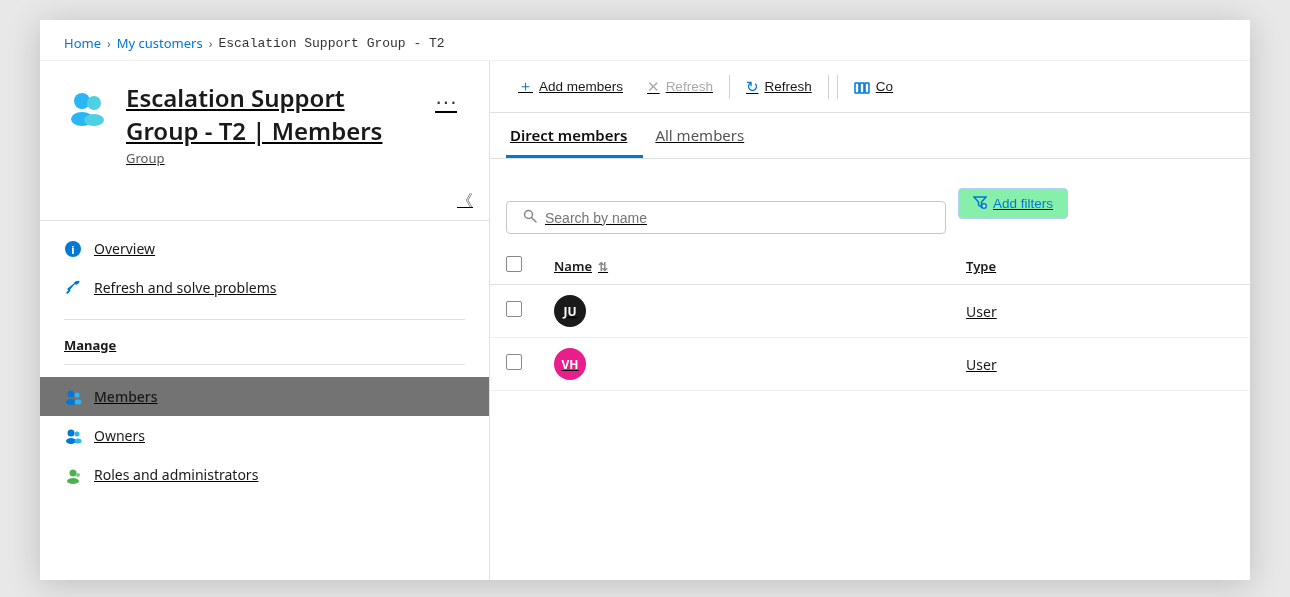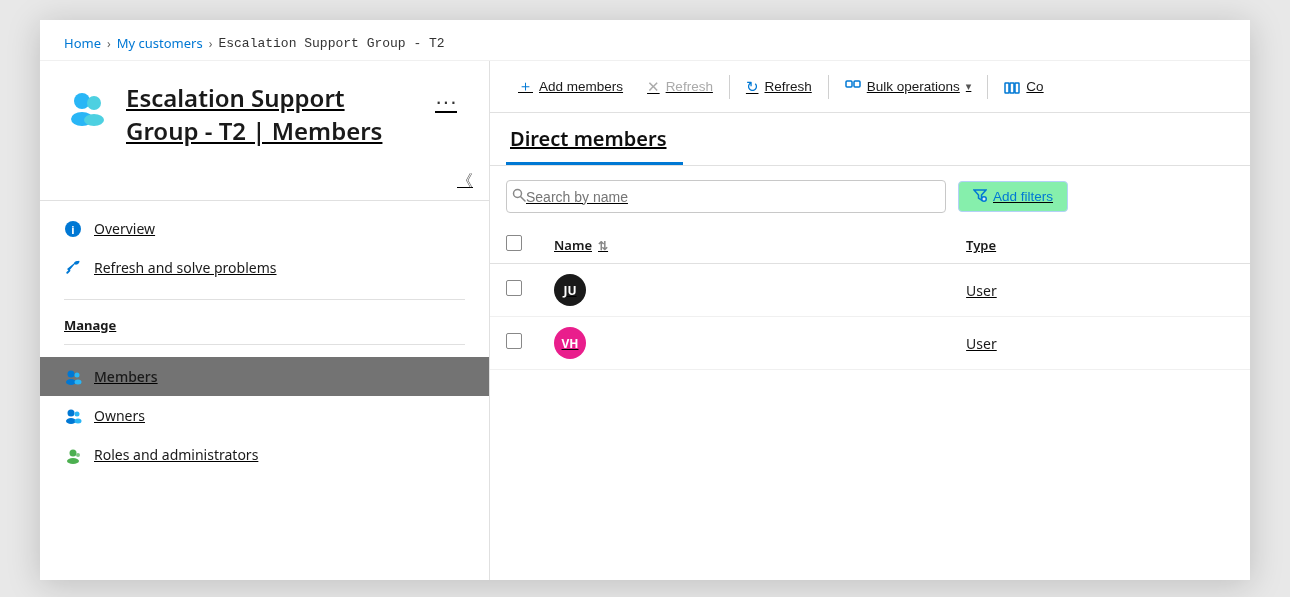--- a/index.html
+++ b/index.html
@@ -194,21 +194,21 @@
     
     .tabs {
       display: flex;
       align-items: flex-end;
       padding: 0 16px;
       border-bottom: 1px solid #e0e0e0;
       flex-shrink: 0;
     }
     .tab {
       padding: 12px 16px 10px 4px;
-      font-size: 20px;
+      font-size: 15px;
       color: #555;
       cursor: pointer;
       border-bottom: 3px solid transparent;
       margin-right: 8px;
       font-weight: 400;
     }
     .tab.active {
       color: #0f0f0f;
       border-bottom-color: #0078d4;
       font-weight: 600;
@@ -218,26 +218,28 @@
     .filters-row {
       display: flex;
       align-items: center;
       gap: 12px;
       padding: 14px 16px;
       flex-shrink: 0;
     }
     .search-box {
       display: flex;
       align-items: center;
+      gap: 8px;
       border: 1px solid #c8c8c8;
       border-radius: 4px;
-      padding: 6px 5px;
+      padding: 6px 16px;
       flex: 1;
       max-width: 440px;
       background: #fff;
+      margin-top: 28px;
     }
     .search-icon-wrap { color: #888; font-size: 14px; }
     .search-input {
       border: none;
       outline: none;
       font-size: 14px;
       color: #555;
       flex: 1;
       background: transparent;
     }
@@ -337,20 +339,21 @@
       <div class="page-header">
 
         <svg class="page-header-icon" viewBox="0 0 48 48" fill="none" xmlns="http://www.w3.org/2000/svg">
           <circle cx="18" cy="18" r="8" fill="#29b6f6"></circle>
           <circle cx="30" cy="20" r="7" fill="#4dd0e1"></circle>
           <ellipse cx="18" cy="36" rx="11" ry="7" fill="#29b6f6"></ellipse>
           <ellipse cx="30" cy="37" rx="10" ry="6" fill="#4dd0e1"></ellipse>
         </svg>
         <div class="page-header-text">
           <h1>Escalation Support Group - T2 | Members</h1>
+          <div class="subtitle">Group</div>
         </div>
         <button class="more-btn">···</button>
       </div>
 
       <div class="sidebar-toggle-area">
         <button class="collapse-btn" title="Collapse">
           <span>《</span>
         </button>
       </div>
 
@@ -429,46 +432,39 @@
         <button class="toolbar-btn disabled">
           <span class="btn-icon" style="color:#aaa;">✕</span>
           <span>Refresh</span>
         </button>
         <div class="toolbar-sep"></div>
         <button class="toolbar-btn">
           <span class="btn-icon">↻</span>
           <span>Refresh</span>
         </button>
         <div class="toolbar-sep"></div>
-        <button class="toolbar-btn">
-          <span class="btn-icon">
-            <svg width="16" height="16" viewBox="0 0 16 16" style="vertical-align:middle">
-                <rect x="1" y="1" width="6" height="6" rx="1" fill="none" stroke="#0078d4" stroke-width="1.5"></rect>
-                <rect x="9" y="1" width="6" height="6" rx="1" fill="none" stroke="#0078d4" stroke-width="1.5"></rect>
-              </svg>
-          </span>
-          <span>Bulk operations</span>
-          <span class="dropdown-arrow">▾</span>
-        </button>
         <div class="toolbar-sep"></div>
         <button class="toolbar-btn">
           <span class="btn-icon">
             <svg width="16" height="16" viewBox="0 0 16 16" style="vertical-align:middle">
                 <rect x="1" y="3" width="4" height="10" rx="0.5" fill="none" stroke="#0078d4" stroke-width="1.5"></rect>
                 <rect x="6" y="3" width="4" height="10" rx="0.5" fill="none" stroke="#0078d4" stroke-width="1.5"></rect>
                 <rect x="11" y="3" width="4" height="10" rx="0.5" fill="none" stroke="#0078d4" stroke-width="1.5"></rect>
               </svg>
           </span>
           <span>Co</span>
         </button>
       </div>
 
       <div class="tabs">
         <div class="tab active">
           <span>Direct members</span>
+        </div>
+        <div class="tab">
+          <span>All members</span>
         </div>
       </div>
 
       <div class="filters-row">
         <div class="search-box">
           <span class="search-icon-wrap">
             <svg width="14" height="14" viewBox="0 0 14 14">
                 <circle cx="5.5" cy="5.5" r="4" fill="none" stroke="#888" stroke-width="1.5"></circle>
                 <line x1="8.5" y1="8.5" x2="13" y2="13" stroke="#888" stroke-width="1.5" stroke-linecap="round"></line>
               </svg>

